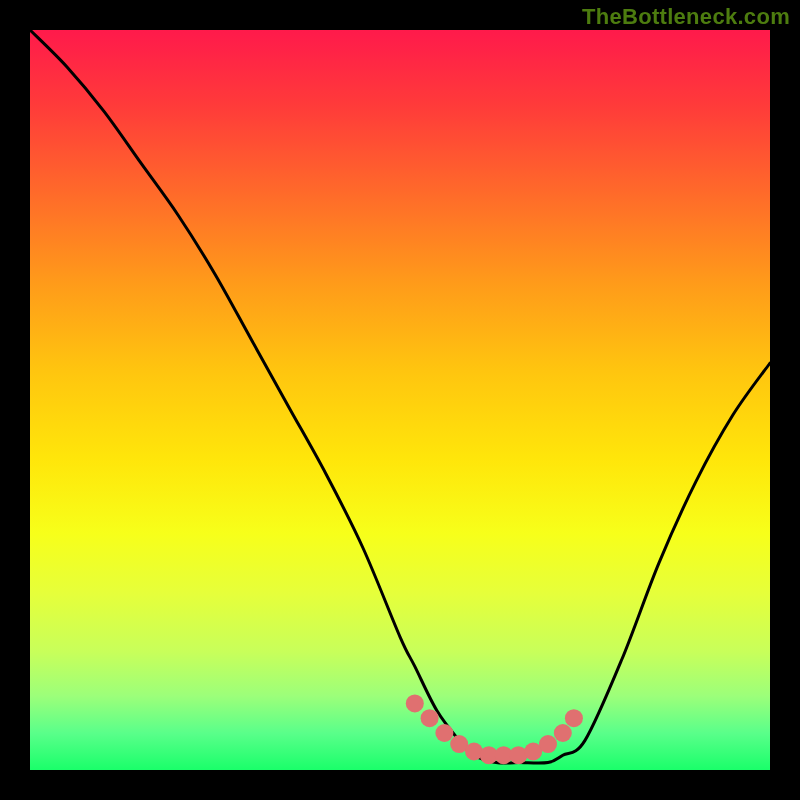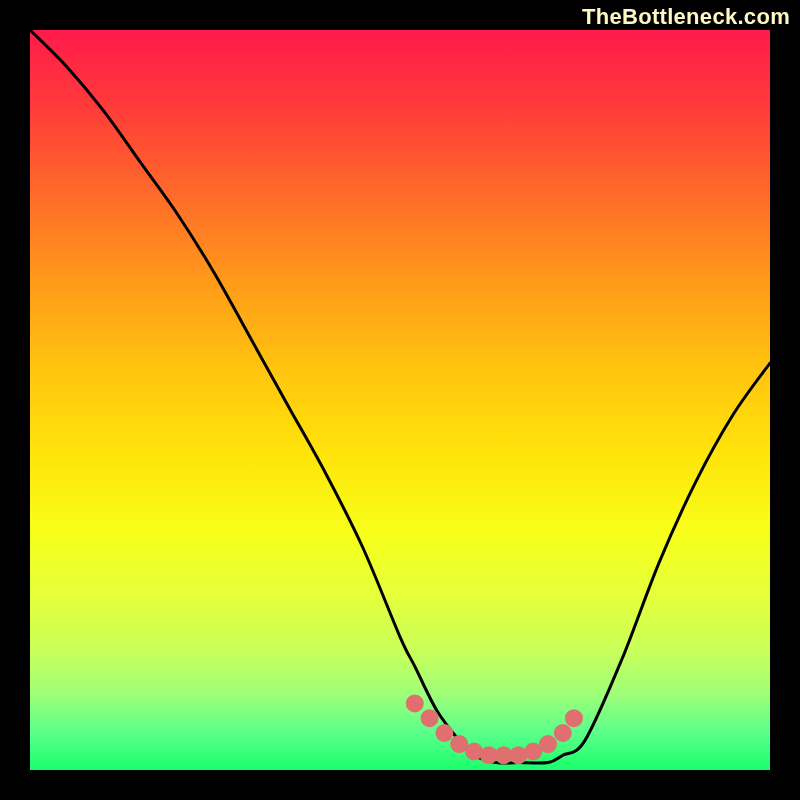--- a/index.html
+++ b/index.html
@@ -14,21 +14,21 @@
   .frame {
     position: relative;
     width: 800px;
     height: 800px;
     background: #000;
   }
   .watermark {
     position: absolute;
     top: 4px;
     right: 10px;
-    color: #fef9c3;
+    color: #4d7c0f;
     font-size: 22px;
     font-weight: 600;
     letter-spacing: 0.3px;
     z-index: 10;
   }
   .plot-area {
     position: absolute;
     left: 30px;
     top: 30px;
     width: 740px;

